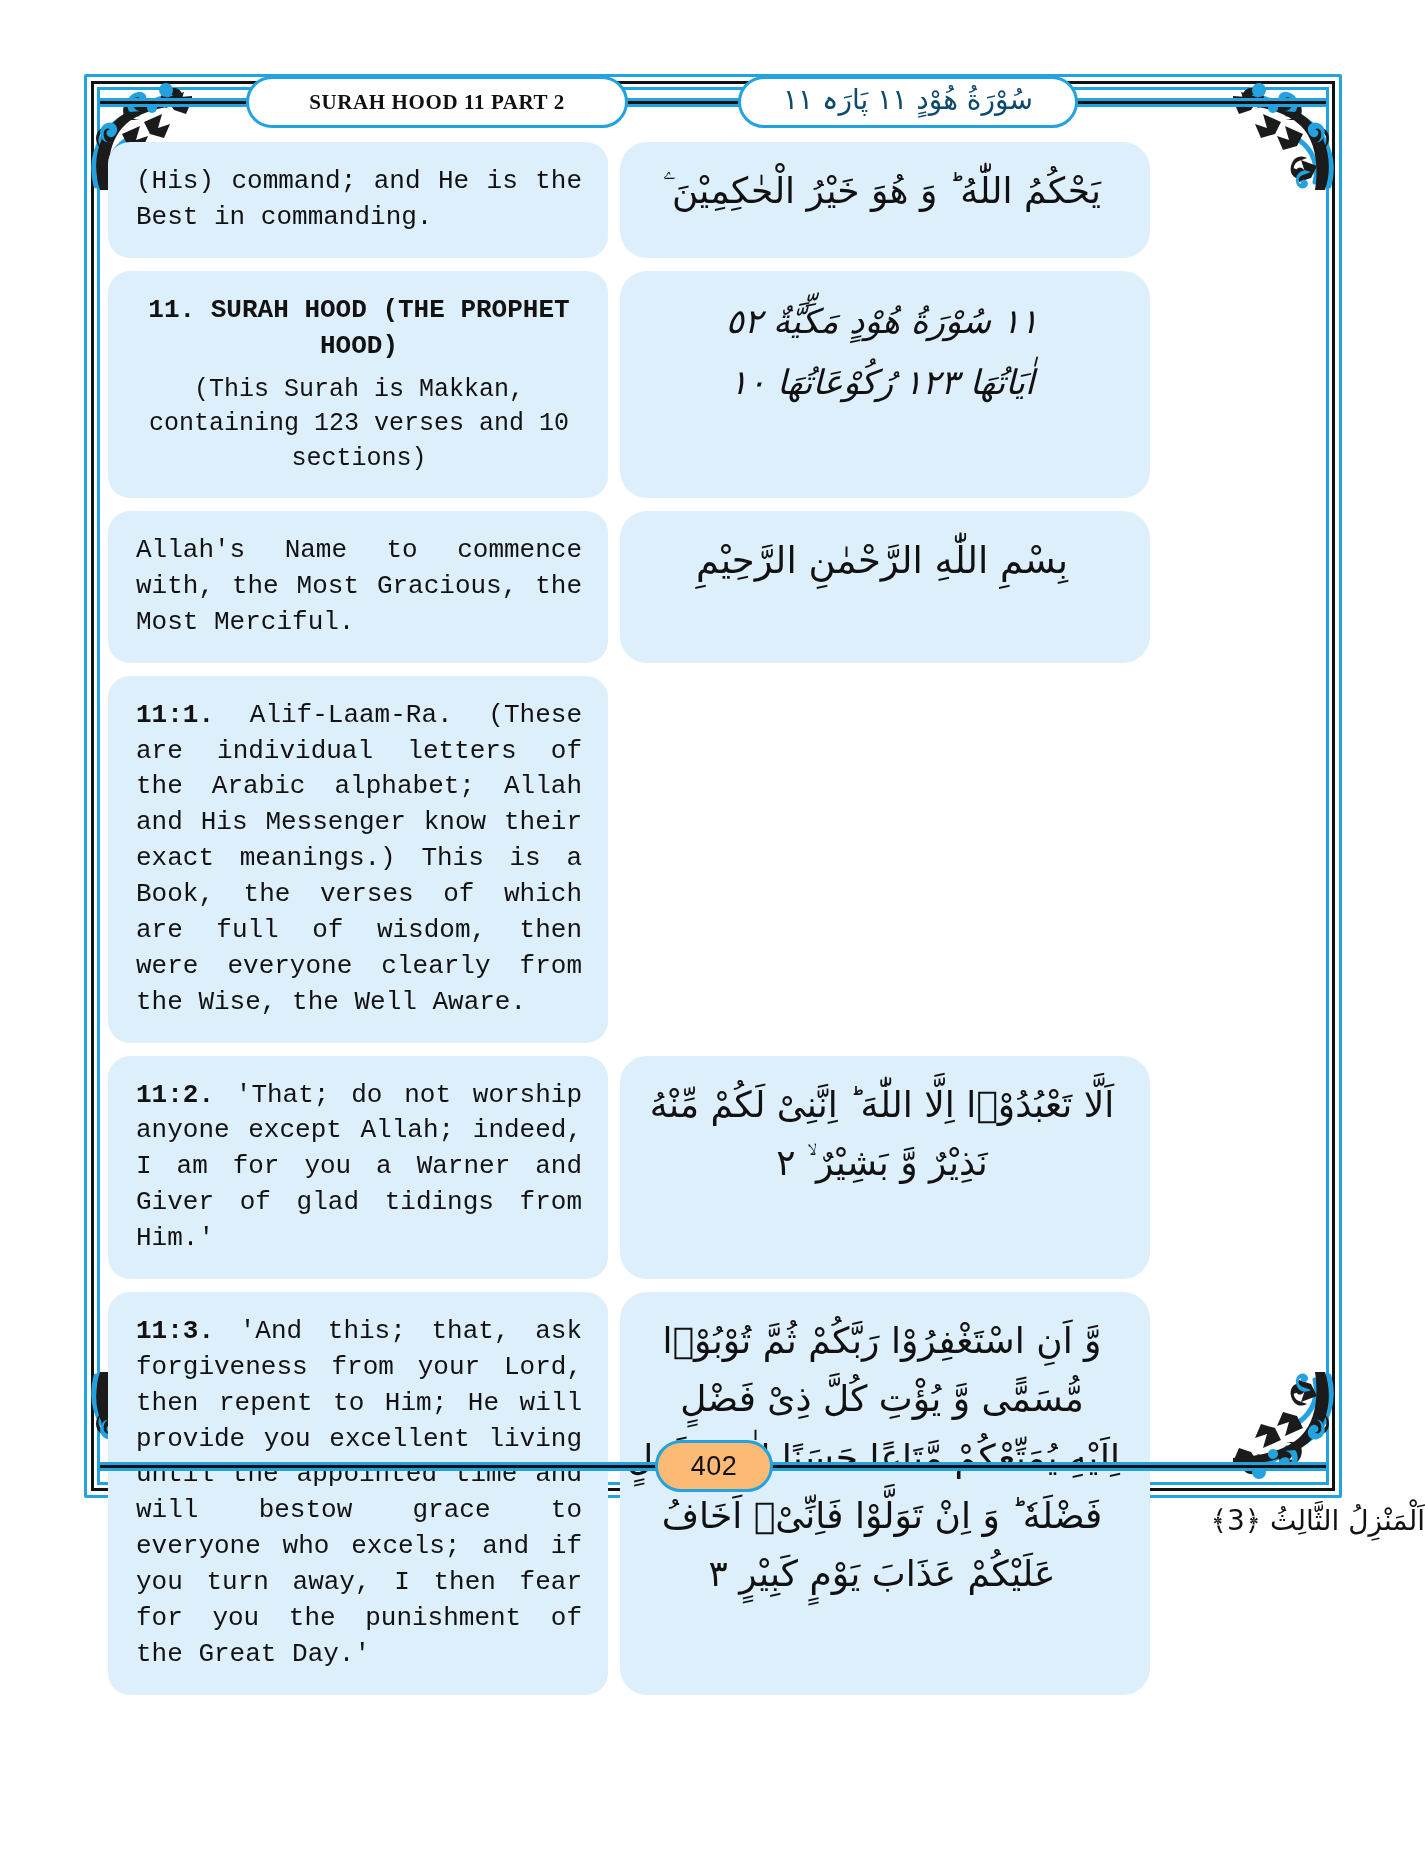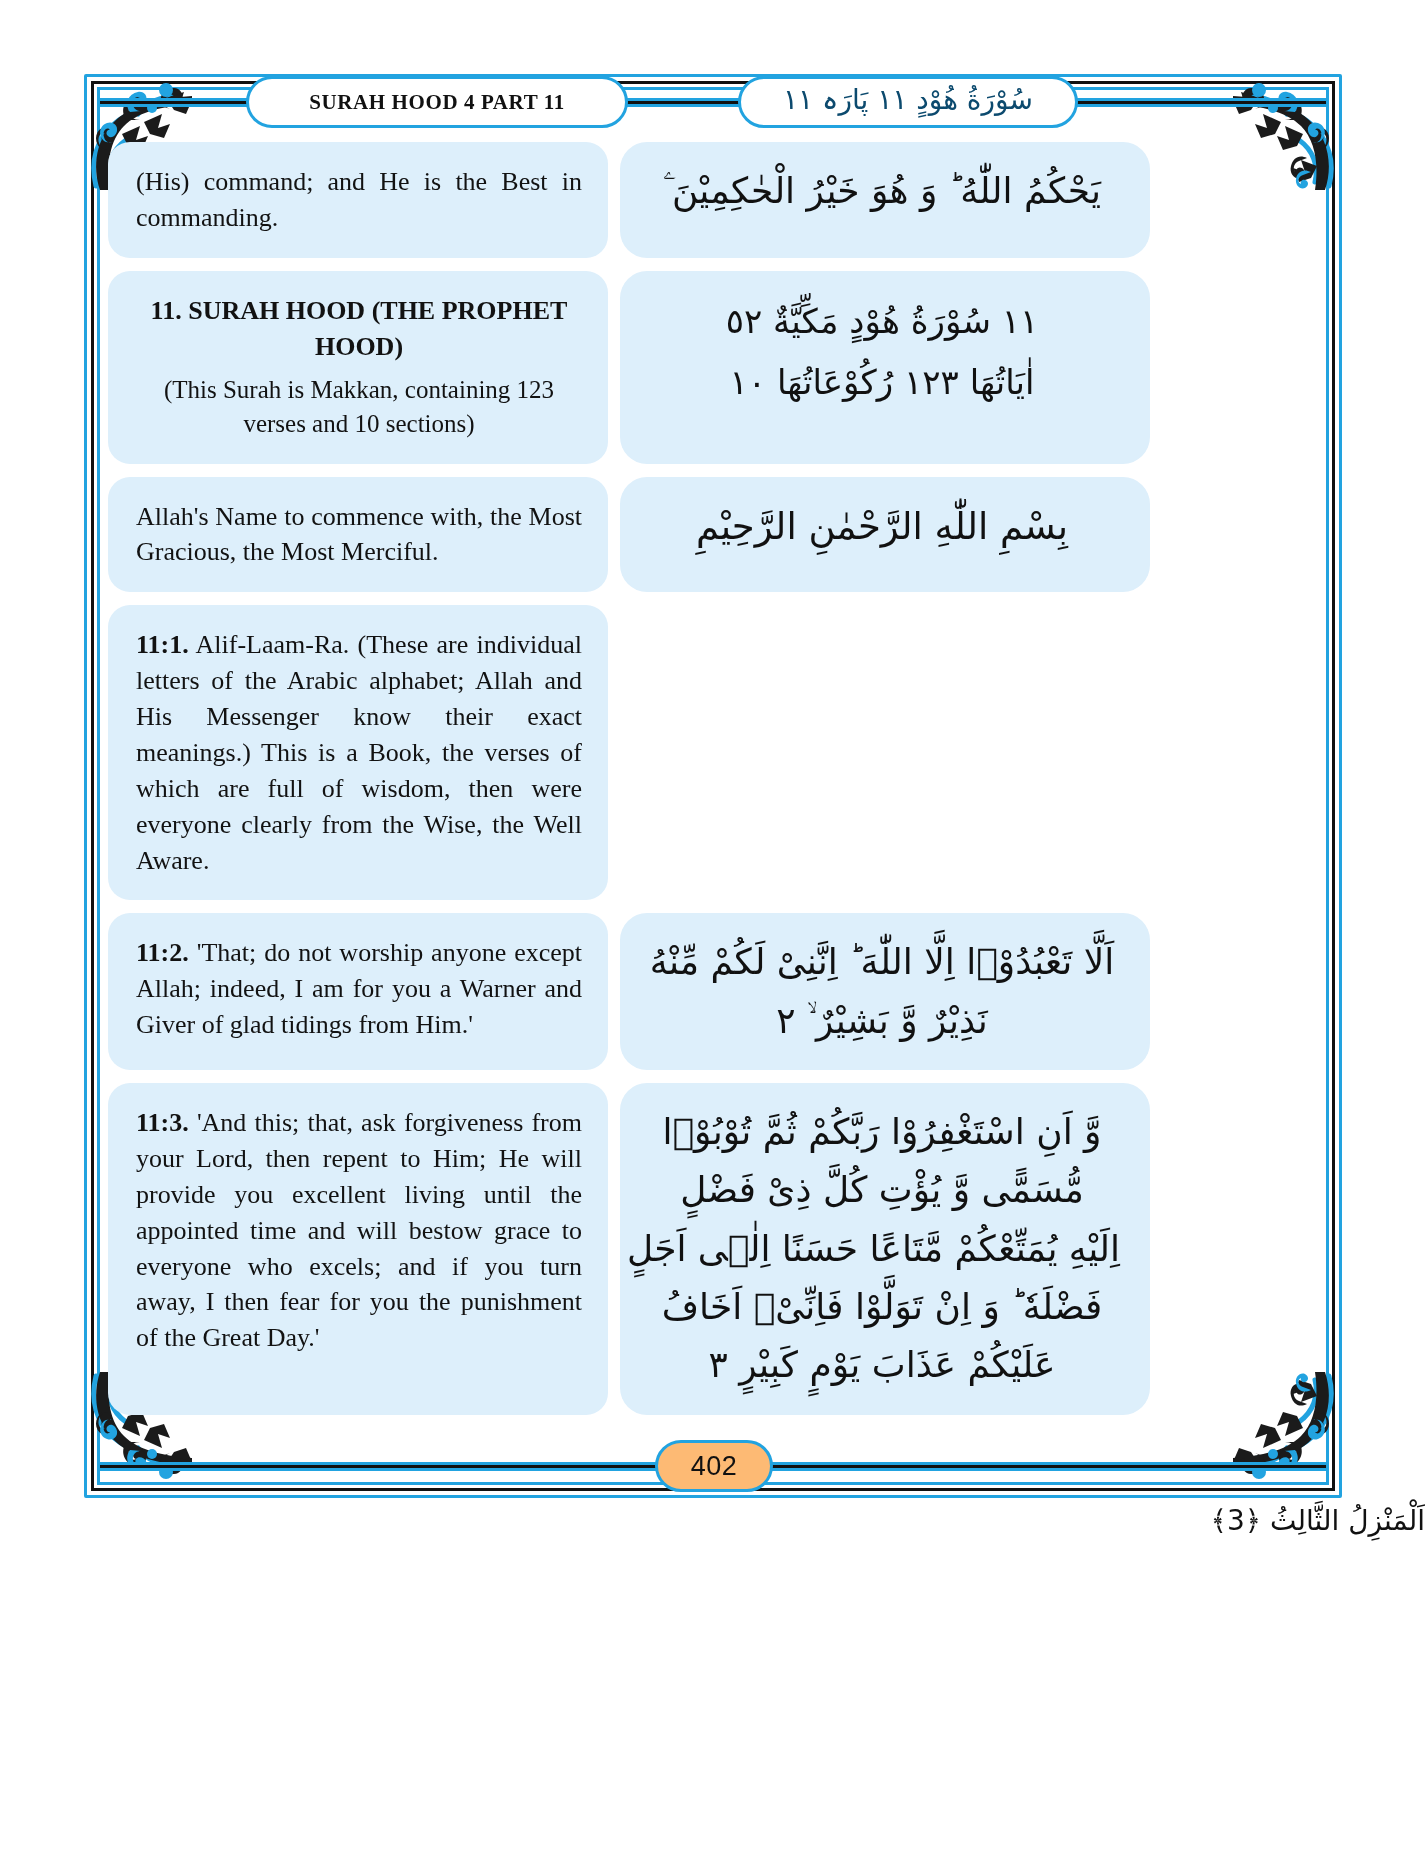--- a/index.html
+++ b/index.html
@@ -133,21 +133,21 @@
     margin-bottom: 13px;
   }
   .cell {
     background: #ddeffb;
     border-radius: 22px;
     box-sizing: border-box;
   }
   .cell-en {
     width: 500px;
     padding: 22px 26px 22px 28px;
-    font-family: Liberation Serif, serif;
+    font-family: Liberation Mono, monospace;
     font-size: 26px;
     line-height: 1.38;
     color: #121212;
     text-align: justify;
     text-align-last: left;
     hyphens: none;
   }
   .cell-ar {
     width: 530px;
     padding: 20px 30px 20px 24px;
@@ -174,20 +174,21 @@
   .surah-sub {
     text-align: center;
     text-align-last: center;
     font-weight: normal;
     font-size: 25px;
     margin-top: 8px;
   }
   .ar-surah-head {
     font-size: 34px;
     line-height: 1.8;
+    font-style: italic;
   }
   .ar-surah-head .ar-line { letter-spacing: 2px; }
 
   .ar-bismillah { font-size: 37px; }
 
   
   .ruku-marker {
     position: absolute;
     left: 1108px;
     top: 148px;
@@ -374,21 +375,21 @@
         <path d="M48 110 C56 106 62 110 63 117 C64 123 59 128 54 126 C50 124 50 119 54 118 C57 117 59 120 58 122 C62 121 61 114 56 113 Z"></path>
         <circle cx="100" cy="28" r="7"></circle>
         <circle cx="86" cy="46" r="5"></circle>
       </g>
     </svg>
   </div>
 
   <div class="header-band">
     <div class="header-rule"></div>
     <div class="hdr-pill hdr-pill-left">
-      <span>SURAH HOOD 4 PART 11</span>
+      <span>SURAH HOOD 11 PART 2</span>
     </div>
     <div class="hdr-pill hdr-pill-right">
       <span>سُوْرَةُ هُوْدٍ ١١ پَارَہ ١١</span>
     </div>
   </div>
 
   <div class="ruku-marker">
     <div>ع</div>
     <div>١٢</div>
   </div>

